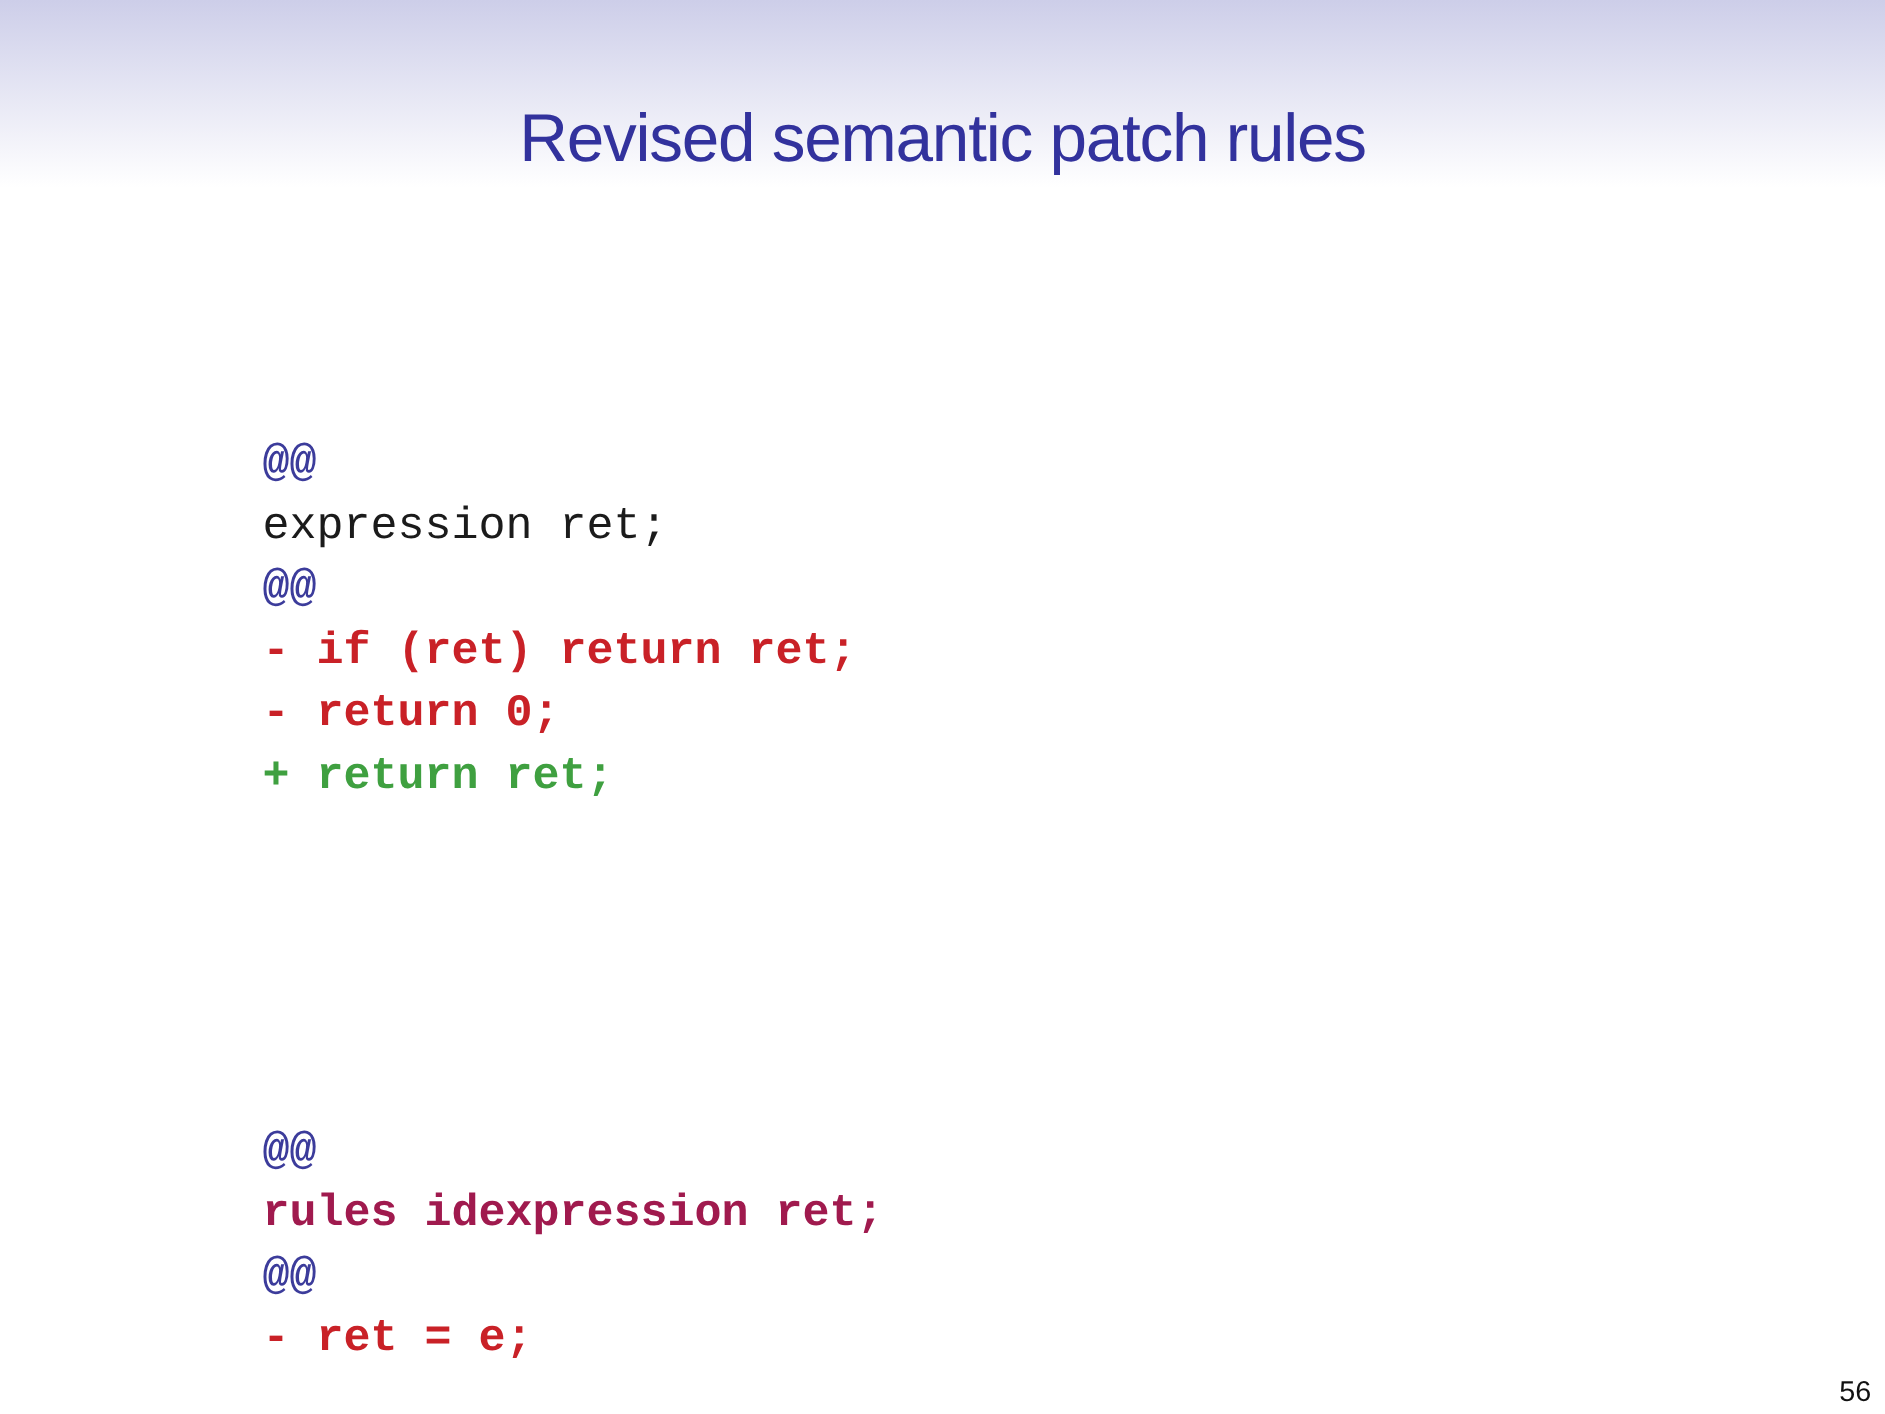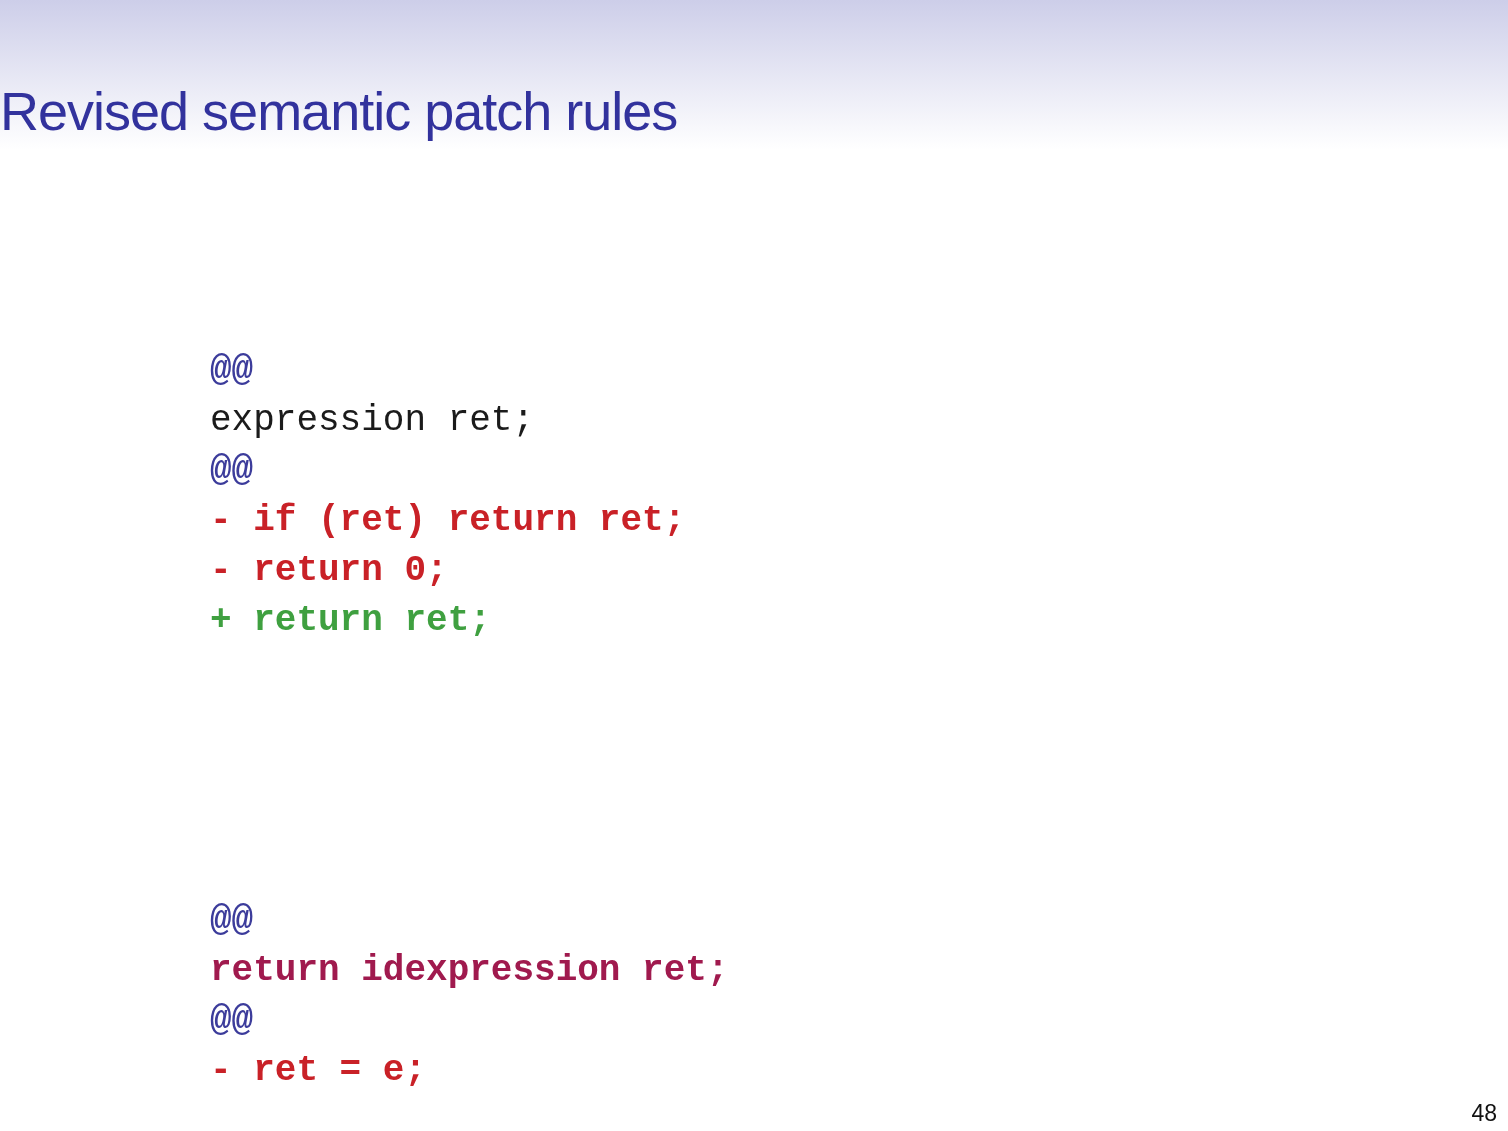--- a/index.html
+++ b/index.html
@@ -10,20 +10,21 @@
     overflow: hidden;
     font-family: "Liberation Sans", sans-serif;
   }
   .header-gradient {
     position: absolute; top: 0; left: 0;
     width: 100%; height: 150px;
   }
   .title {
     position: absolute; top: 84px; left: 0;
     width: 100%; margin: 0;
+    text-align: center;
     font-size: 54px;
     font-weight: 500;
     letter-spacing: -1px;
     line-height: 1;
     font-family: "Liberation Sans", sans-serif;
   }
   .code {
     position: absolute; left: 210px; top: 246px;
     font-family: "Liberation Mono", "DejaVu Sans Mono", monospace;
     font-size: 36px;
@@ -43,16 +44,16 @@
 </head>
 <body>
 
 <div class="header-gradient" style="background: linear-gradient(rgb(205, 206, 233) 0%, rgb(255, 255, 255) 100%);"></div>
 
 <h1 class="title" style="color: rgb(50, 50, 157);">Revised semantic patch rules</h1>
 
 <div class="code">
   <div><div class="code-line at" style="color: rgb(60, 60, 155);">@@</div><div class="code-line plain" style="color: rgb(27, 27, 27);">expression ret;</div><div class="code-line at" style="color: rgb(60, 60, 155);">@@</div><div class="code-line removed" style="color: rgb(201, 33, 39);">- if (ret) return ret;</div><div class="code-line removed" style="color: rgb(201, 33, 39);">- return 0;</div><div class="code-line added" style="color: rgb(63, 160, 64);">+ return ret;</div></div>
   <div class="block-gap"></div>
-  <div><div class="code-line at" style="color: rgb(60, 60, 155);">@@</div><div class="code-line decl" style="color: rgb(160, 26, 78);">return idexpression ret;</div><div class="code-line at" style="color: rgb(60, 60, 155);">@@</div><div class="code-line removed" style="color: rgb(201, 33, 39);">- ret = e;</div></div>
+  <div><div class="code-line at" style="color: rgb(60, 60, 155);">@@</div><div class="code-line decl" style="color: rgb(160, 26, 78);">rules idexpression ret;</div><div class="code-line at" style="color: rgb(60, 60, 155);">@@</div><div class="code-line removed" style="color: rgb(201, 33, 39);">- ret = e;</div></div>
 </div>
 
-<div class="page-number">48</div>
+<div class="page-number">56</div>
 
 </body></html>

